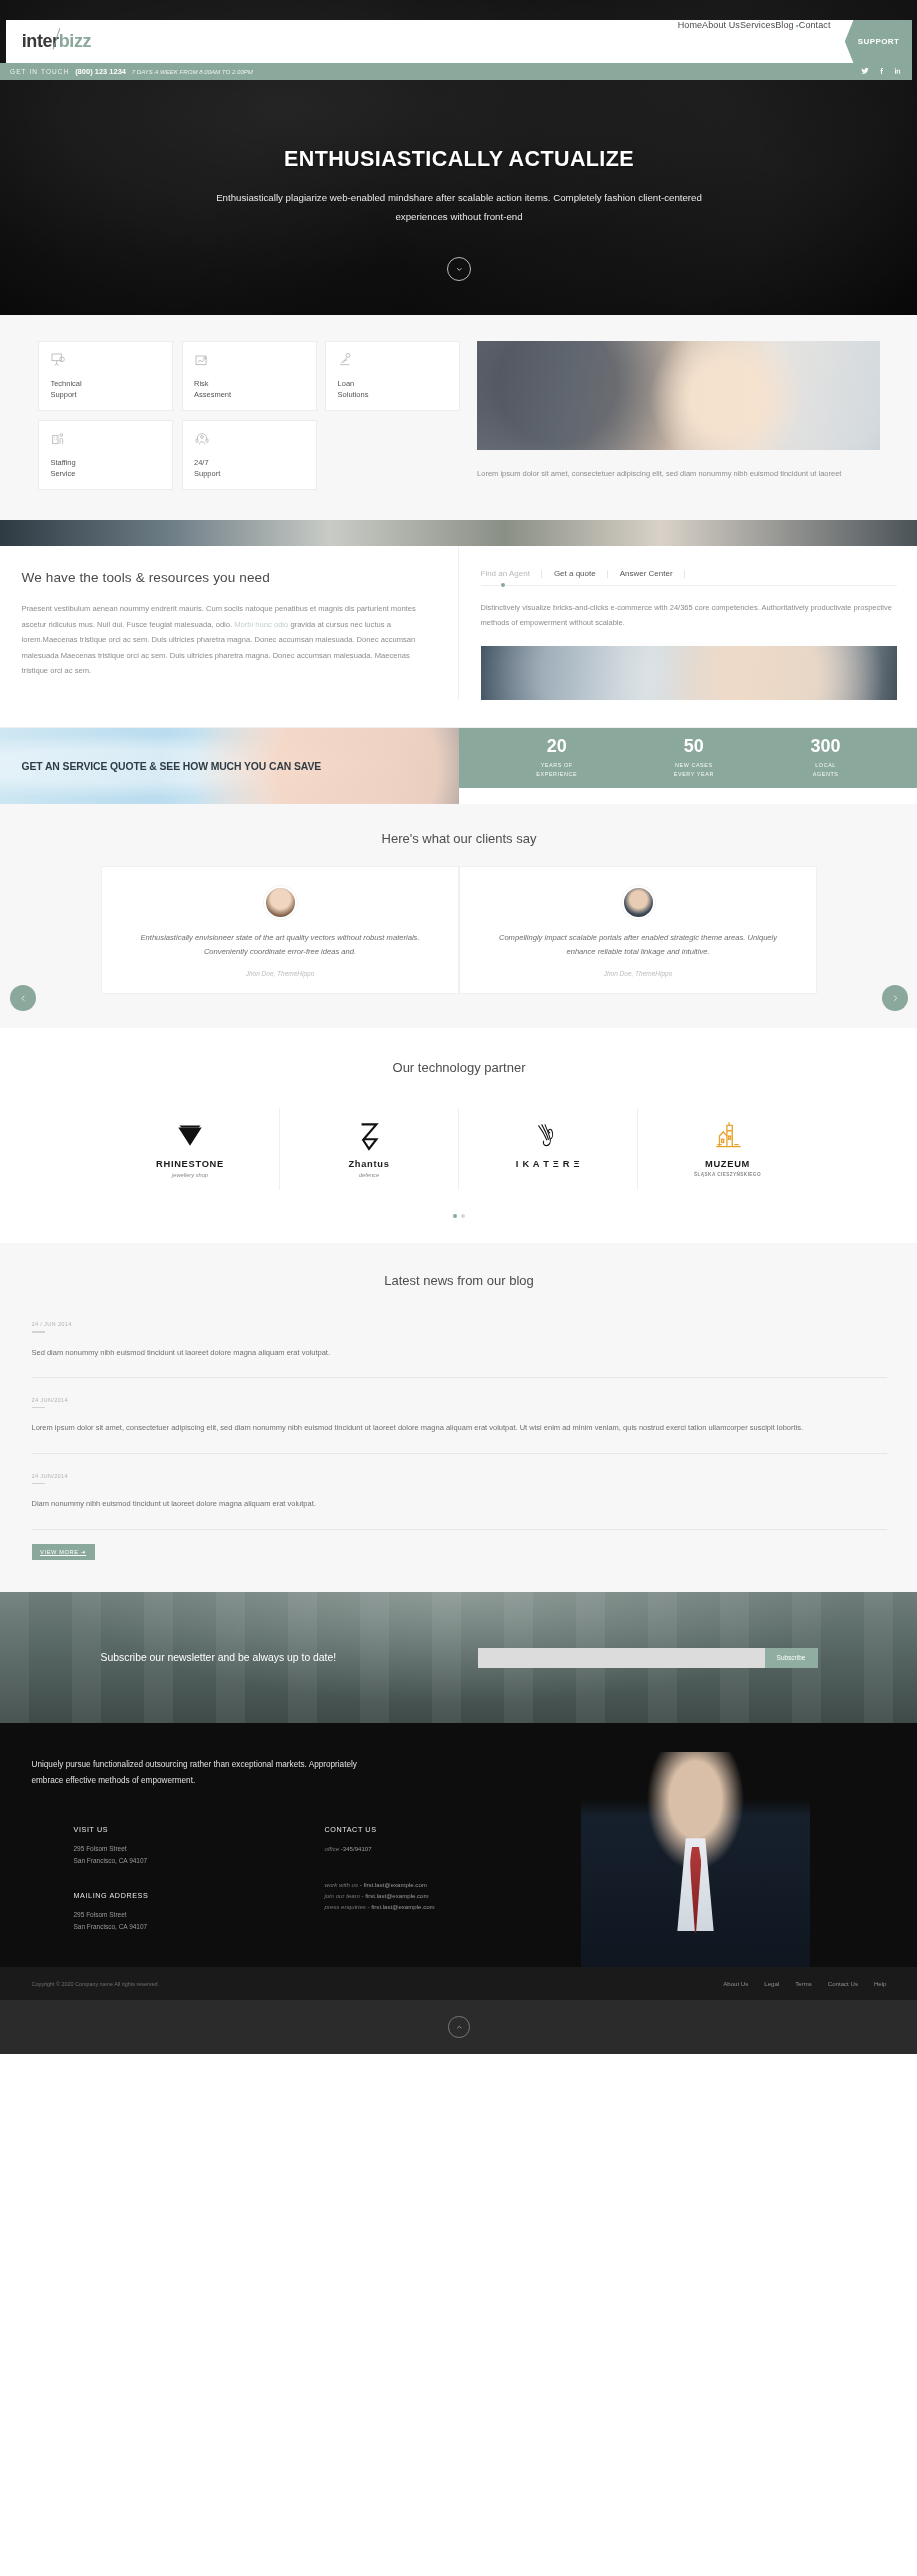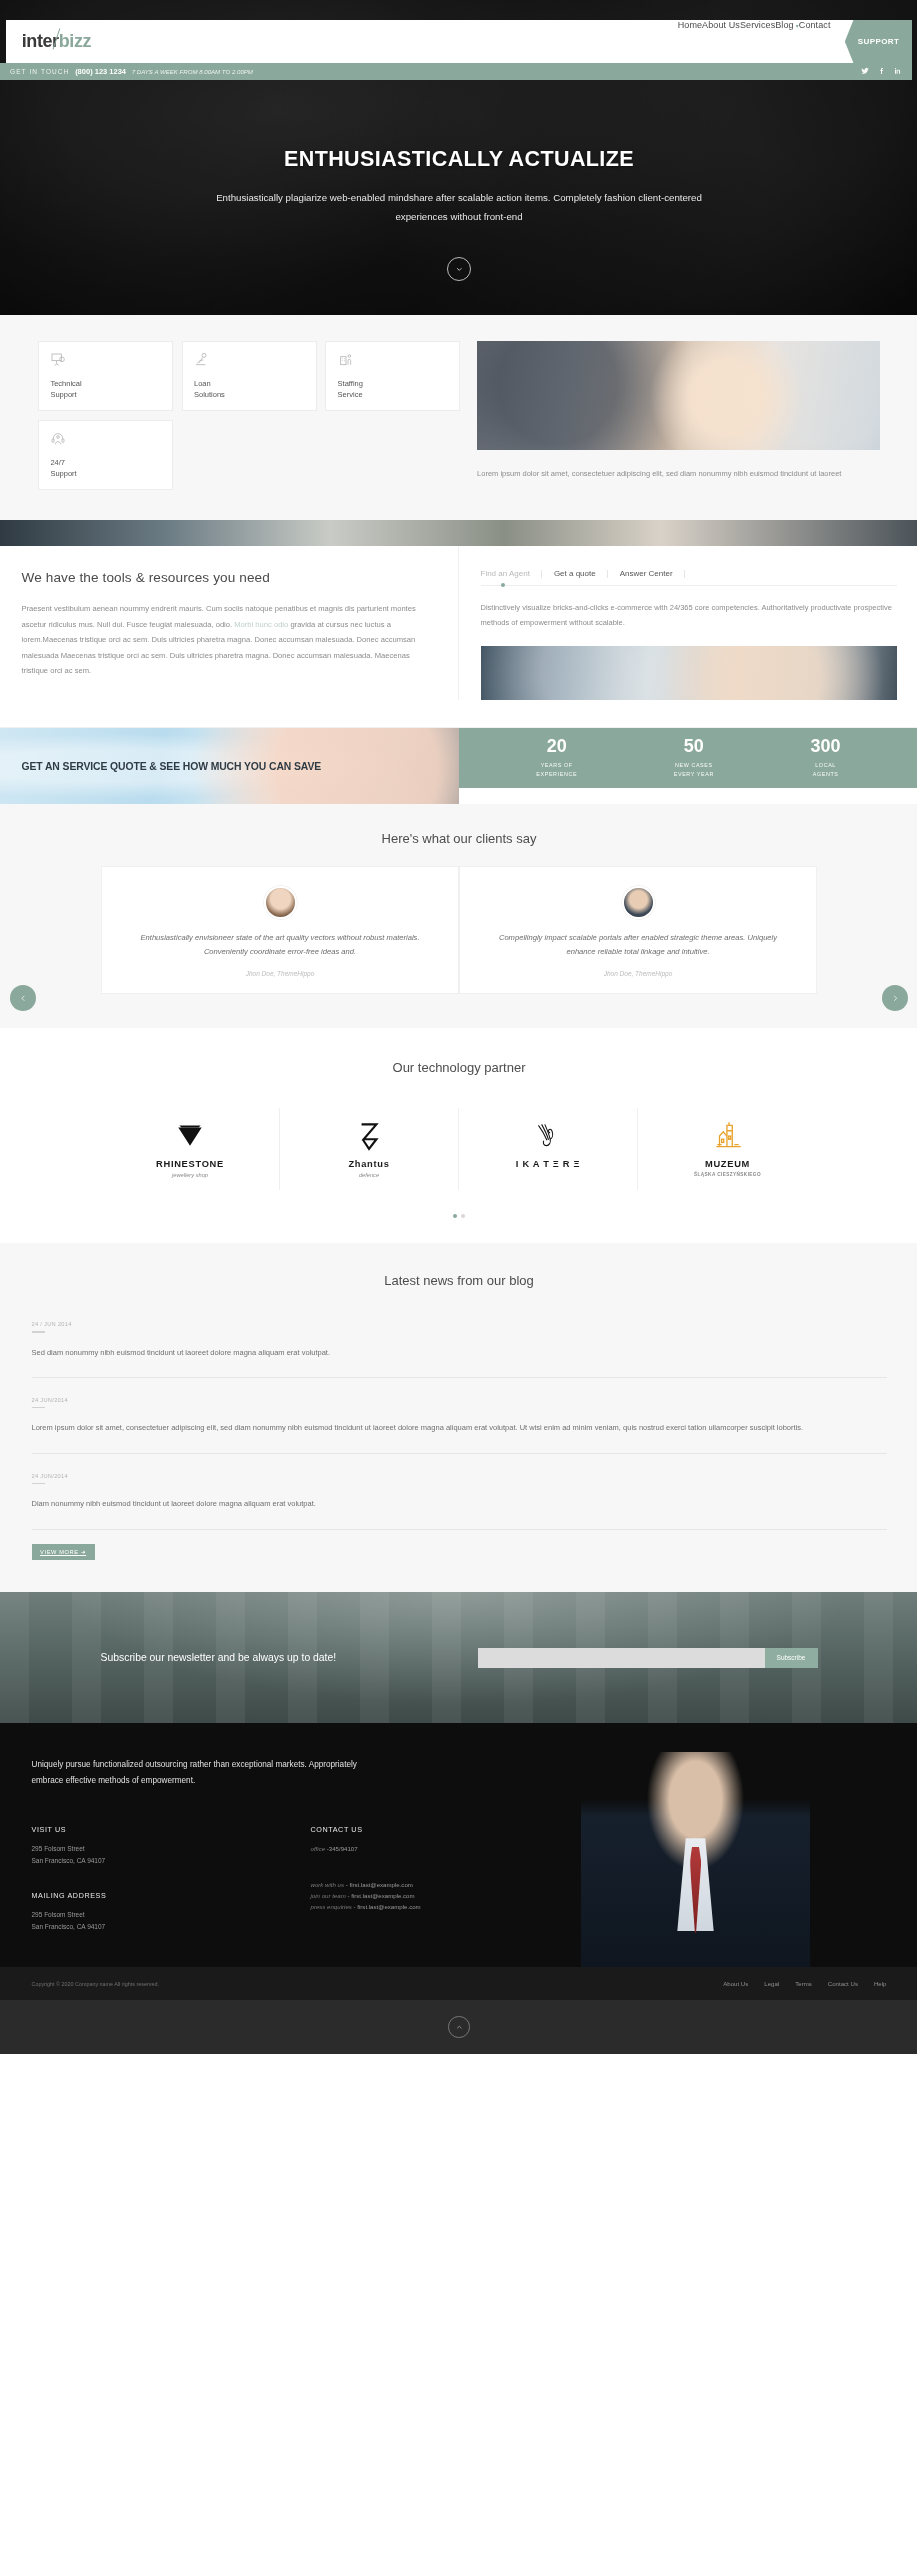--- a/index.html
+++ b/index.html
@@ -308,21 +308,21 @@
     clip-path: polygon(20% 0, 80% 0, 100% 18%, 55% 100%, 45% 100%, 0 18%);
   }
   .footer-photo .shirt {
     position: absolute; left: 50%; top: 40%; width: 65px; height: 93px;
     transform: translateX(-50%);
     background: linear-gradient(180deg, #e9edf2, #cfd6de);
     clip-path: polygon(35% 0, 65% 0, 78% 100%, 22% 100%);
   }
   .footer-inner { width: 889px; margin: 0 auto; padding: 0 17px; position: relative; z-index: 3; }
   .footer-lead { font-size: 8.2px; color: #e2e2e2; line-height: 1.9; max-width: 337px; }
-  .footer-cols { display: flex; margin-top: 37px; gap: 100px; }
+  .footer-cols { display: flex; margin-top: 37px; gap: 72px; margin-left: 42px; }
   .fcol { width: 179px; }
   .fcol h4 { font-size: 7.2px; font-weight: 400; color: #e8e8e8; letter-spacing: 0.6px; margin-bottom: 8.6px; }
   .fcol .line { font-size: 6.5px; color: #9a9a9a; line-height: 1.85; }
   .fcol.contact .line { font-size: 6.1px; }
   .fcol.contact .line .lbl { font-style: italic; color: #7a7a7a; }
   .fcol-spacer { height: 24.4px; }
 
   .copybar {
     background: #1a1a1a; padding: 13px 0; position: relative; z-index: 5;
   }
@@ -404,20 +404,29 @@
         <div class="svc-icon">
           <svg viewBox="0 0 24 24">
               <rect x="3" y="3" width="14" height="10"></rect>
               <path d="M10 13v5M7 20l3-2 3 2"></path>
               <circle cx="18" cy="11" r="3.5"></circle>
             </svg>
         </div>
         <div class="svc-label">Technical<br>Support</div>
       </div>
 
+      <div class="svc-box">
+        <div class="svc-icon">
+          <svg viewBox="0 0 24 24">
+              <rect x="3" y="6" width="15" height="13"></rect>
+              <path d="M6 16l3-4 3 3 5-7M14 8h4v4"></path>
+            </svg>
+        </div>
+        <div class="svc-label">Risk<br>Assesment</div>
+      </div>
 
 
       <div class="svc-box">
         <div class="svc-icon">
           <svg viewBox="0 0 24 24">
               <circle cx="15" cy="5" r="3"></circle>
               <path d="M13 8l-5 8M3 19h14M5 17c2-4 6-5 9-5"></path>
             </svg>
         </div>
         <div class="svc-label">Loan<br>Solutions</div>

